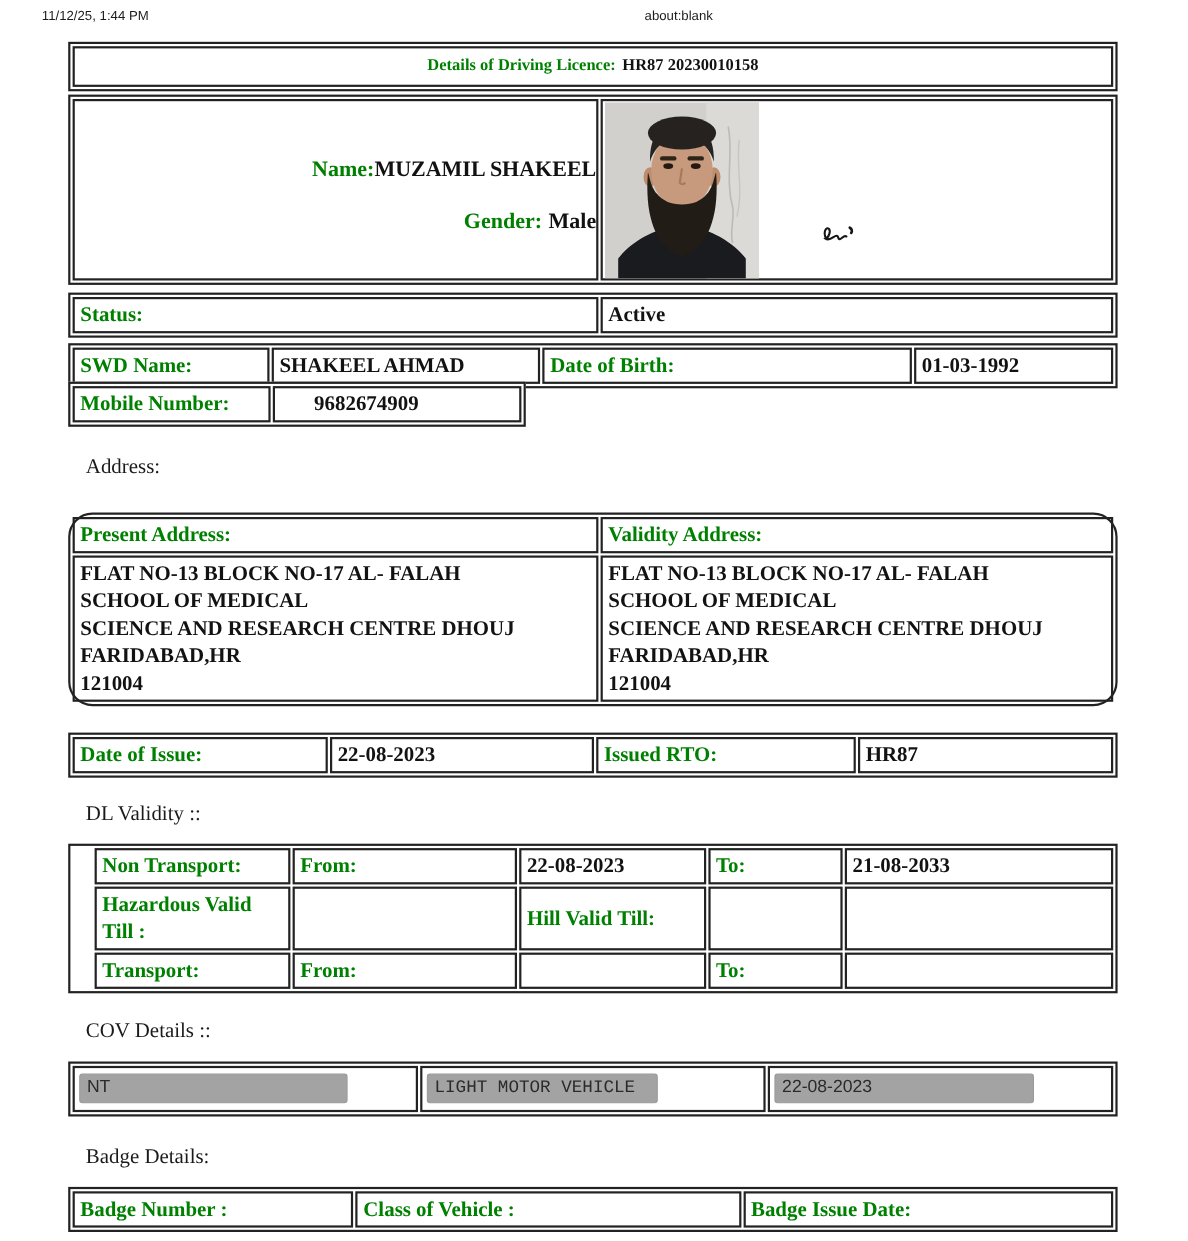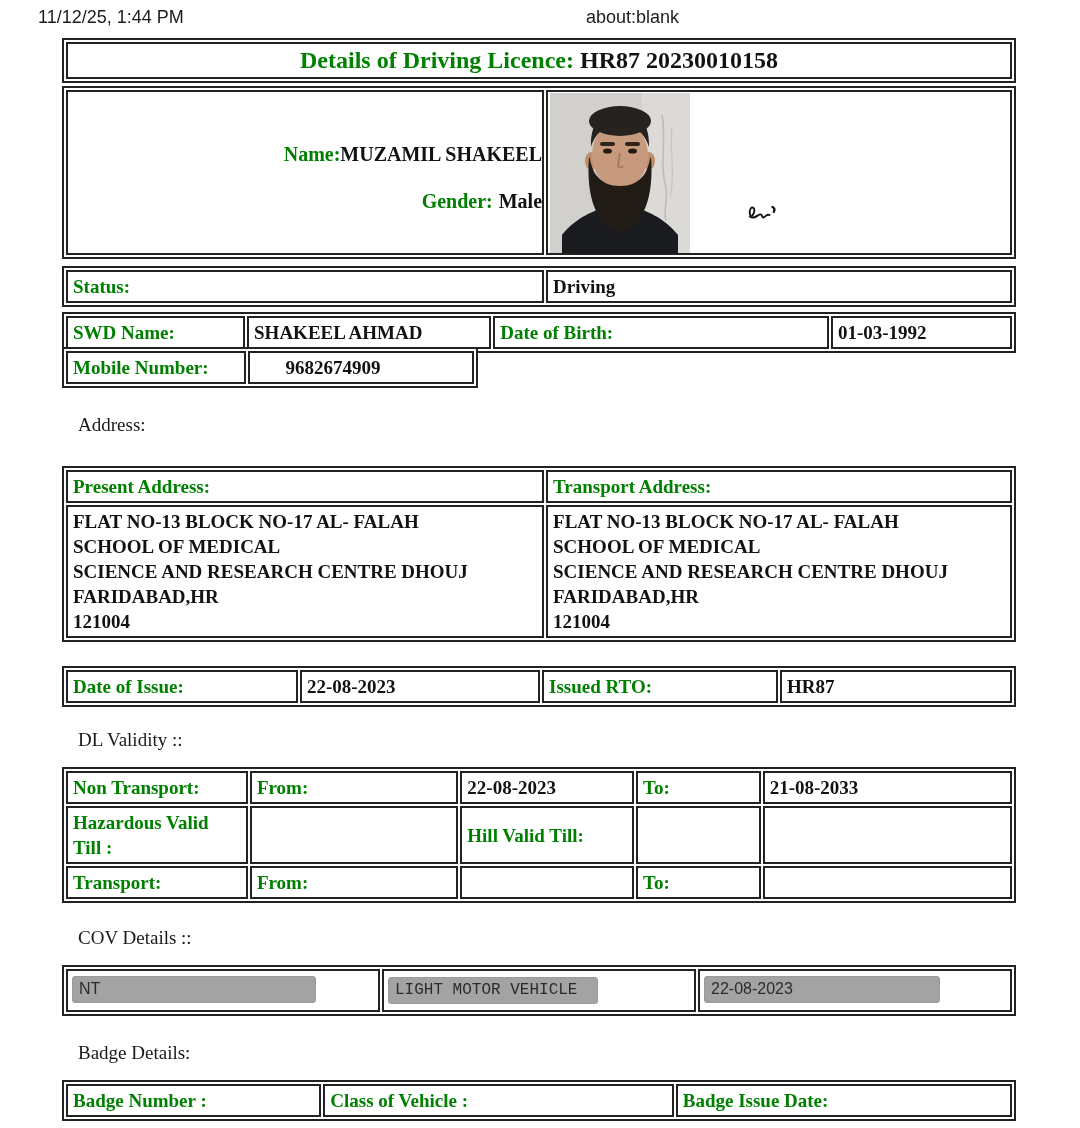--- a/index.html
+++ b/index.html
@@ -1,37 +1,37 @@
 <!DOCTYPE html>
 <html><head>
 <meta charset="utf-8">
 <style>
   html,body{margin:0;padding:0;background:#fff;}
   body{width:1080px;min-height:1128px;font-family:"Liberation Serif",serif;color:#121212;}
 
   
   .print-meta{position:relative;height:28px;font-family:"Liberation Sans",sans-serif;
-              font-size:18px;color:#1c1c1c;}
+              font-size:12px;color:#1c1c1c;}
   .print-meta .dt{position:absolute;left:38px;top:7px;}
   .print-meta .pt{position:absolute;left:586px;top:7px;}
 
   .page{width:954px;margin-left:62px;}
 
   
   .tbl{display:table;table-layout:fixed;width:954px;box-sizing:border-box;
        border:2px solid #222;border-spacing:2px;background:#fff;}
   .tr{display:table-row;}
   .td{display:table-cell;border:2px solid #222;box-sizing:border-box;
       padding:2px 5px;vertical-align:top;font-size:19px;line-height:25px;
       font-weight:bold;overflow:hidden;}
   .lbl{color:#008000;font-weight:bold;}
   .val{color:#121212;font-weight:bold;}
   .sect{font-size:19px;font-weight:normal;color:#1a1a1a;margin:16px;}
 
-  .hdr-cell{text-align:center;padding:4px 5px;font-size:24px;}
+  .hdr-cell{text-align:center;padding:4px 5px;font-size:15px;}
   .hdr-cell .val{margin-left:6px;}
 
   
   .who-cell{padding:0;height:165px;}
   .who-inner{padding:50px 0 0 5px;font-size:20px;text-align:right;}
   .gender-line{margin-top:22px;}
   .gender-line .val{margin-left:6px;}
   .photo-cell{padding:0;position:relative;}
   .photo{position:absolute;left:2px;top:1px;}
   .sig{position:absolute;left:197px;top:106px;}
@@ -46,24 +46,24 @@
        border:1px solid #9a9a9a;border-radius:3px;height:27px;padding:0 6px;
        box-sizing:border-box;background:#a3a3a3;font-weight:normal;}
   .cov-val-cell{padding:4px 4px 6px 4px;}
 
   
   #licHeader{margin-top:10px;}
   #nameTbl{margin-top:3px;}
   #statusTbl{margin-top:7px;}
   #swdTbl{margin-top:5px;}
   #addrTitle{margin-top:26px;}
-  #addrTbl{margin-top:30px;}
+  #addrTbl{margin-top:30px;border-radius:22px;}
   #doiTbl{margin-top:24px;}
   #dlvTitle{margin-top:22px;}
-  #dlvTbl{margin-top:0;}
+  #dlvTbl{margin-top:0;padding-left:20px;}
   #covTitle{margin-top:24px;}
   #covTbl{margin-top:12px;}
   #badgeTitle{margin-top:26px;}
   #badgeTbl{margin-top:12px;}
 </style>
 </head>
 <body>
 
 <div class="print-meta">
   <span class="dt">11/12/25, 1:44 PM</span>
@@ -118,21 +118,21 @@
           <path d="M6 19 C3 13 6 8 8.5 10 C10.5 12 8.5 18 5.5 19 C10 22 14 15 16 16.5 C17.8 17.8 16.8 20 18.8 19.3 C21 18.5 22 15.5 24.5 17" stroke="#161616" stroke-width="1.9" fill="none" stroke-linecap="round"></path>
           <path d="M27.5 9 C29.5 10 30 12 28.8 13.8" stroke="#161616" stroke-width="2.4" fill="none" stroke-linecap="round"></path>
         </svg>
       </div>
     </div>
   </div>
 
   <div class="tbl" id="statusTbl">
     <div class="tr">
       <div class="td lbl" style="width:474px;">Status:</div>
-      <div class="td val" style="width:462px;">Driving</div>
+      <div class="td val" style="width:462px;">Active</div>
     </div>
   </div>
 
   <div class="tbl" id="swdTbl">
     <div class="tr">
       <div class="td lbl" style="width:176px;">SWD Name:</div>
       <div class="td val" style="width:240px;">SHAKEEL AHMAD</div>
       <div class="td lbl" style="width:330px;">Date of Birth:</div>
       <div class="td val" style="width:178px;">01-03-1992</div>
     </div>
@@ -143,21 +143,21 @@
       <div class="td lbl" style="width:176px;">Mobile Number:</div>
       <div class="td val" style="width:222px;padding-left:36px;">9682674909</div>
     </div>
   </div>
 
   <p class="sect" id="addrTitle">Address:</p>
 
   <div class="tbl" id="addrTbl">
     <div class="tr">
       <div class="td lbl" style="width:474px;">Present Address:</div>
-      <div class="td lbl" style="width:462px;">Transport Address:</div>
+      <div class="td lbl" style="width:462px;">Validity Address:</div>
     </div>
     <div class="tr">
       <div class="td val addr-lines">
         <div>FLAT NO-13 BLOCK NO-17 AL- FALAH</div>
         <div>SCHOOL OF MEDICAL</div>
         <div>SCIENCE AND RESEARCH CENTRE DHOUJ</div>
         <div>FARIDABAD,HR</div>
         <div>121004</div>
       </div>
       <div class="td val addr-lines">

